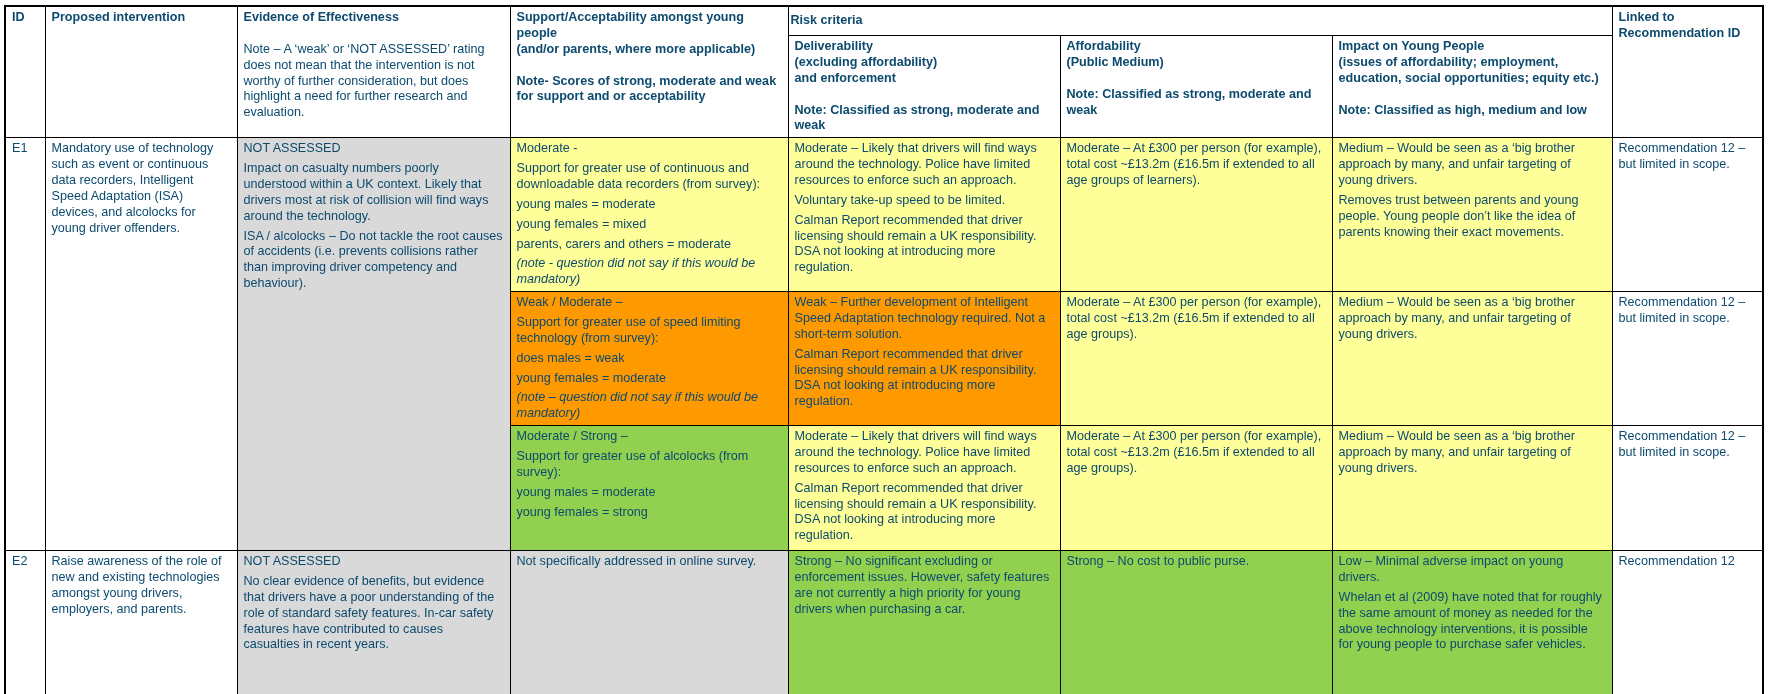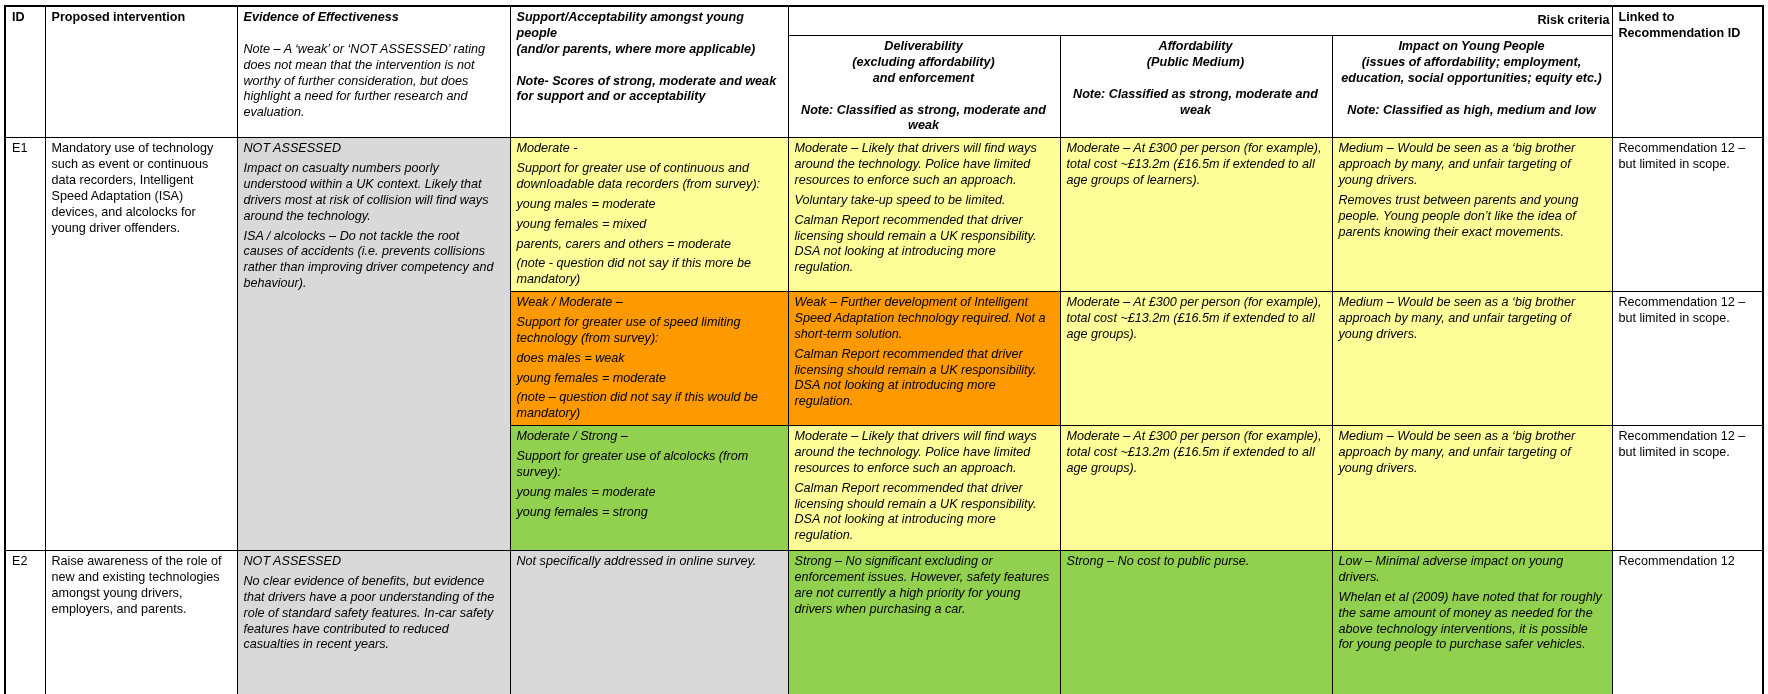--- a/index.html
+++ b/index.html
@@ -25,31 +25,31 @@
   col.c-afford   { width: 272px; }
   col.c-impact   { width: 280px; }
   col.c-linked   { width: 151px; }
   th, td {
     border: 1px solid #000;
     vertical-align: top;
     text-align: left;
     padding: 3px 7px 3px 6px;
     font-size: 12.6px;
     line-height: 1.26;
-    color: #000000;
+    color: #0c4a6e;
     overflow: hidden;
   }
   th { font-weight: bold; }
-  tr.hrow1 th.risk { text-align: right; height: 24px; vertical-align: middle; padding: 2px; }
-  tr.hrow2 th { height: 84px; text-align: center; }
+  tr.hrow1 th.risk { text-align: left; height: 24px; vertical-align: middle; padding: 2px; }
+  tr.hrow2 th { height: 84px; }
   tr.r1 { height: 147px; }
   tr.r2 { height: 110px; }
   tr.r3 { height: 125px; margin-left: 8px; }
   tr.r4 { height: 184px; }
-  td p, th p, th div { margin: 0 0 4px 0; font-style: italic; }
+  td p, th p, th div { margin: 0 0 4px 0; }
   td p:last-child, th div:last-child { margin-bottom: 0; }
   .tight { margin-bottom: 0 !important; }
   .note-gap { margin-top: 16px; }
   .fw-normal { font-weight: normal; }
   .italic { font-style: italic; }
 </style>
 </head>
 <body>
 
 <table>
@@ -106,21 +106,21 @@
           <p>NOT ASSESSED</p>
           <p>Impact on casualty numbers poorly understood within a UK context.  Likely that drivers most at risk of collision will find ways around the technology.</p>
           <p>ISA / alcolocks – Do not tackle the root causes of accidents (i.e. prevents collisions rather than improving driver competency and behaviour).</p>
         </td>
       <td style="background-color: rgb(255, 255, 153); margin-top: 10px;">
           <p>Moderate -</p>
           <p>Support for greater use of continuous and downloadable data recorders (from survey):</p>
           <p>young males = moderate</p>
           <p>young females = mixed</p>
           <p>parents, carers and others = moderate</p>
-          <p class="italic">(note - question did not say if this more be mandatory)</p>
+          <p class="italic">(note - question did not say if this would be mandatory)</p>
         </td>
       <td style="background-color: rgb(255, 255, 153);">
           <p>Moderate – Likely that drivers will find ways around the technology.  Police have limited resources to enforce such an approach.</p>
           <p>Voluntary take-up speed to be limited.</p>
           <p>Calman Report recommended that driver licensing should remain a UK responsibility.  DSA not looking at introducing more regulation.</p>
         </td>
       <td style="background-color: rgb(255, 255, 153);">
           <p>Moderate – At £300 per person (for example), total cost ~£13.2m (£16.5m if extended to all age groups of learners).</p>
         </td>
       <td style="background-color: rgb(255, 255, 153);">
@@ -169,21 +169,21 @@
           <p>Medium – Would be seen as a ‘big brother approach by many, and unfair targeting of young drivers.</p>
         </td>
       <td>Recommendation 12 – but limited in scope.</td>
     </tr>
 
     <tr class="r4">
       <td>E2</td>
       <td>Raise awareness of the role of new and existing technologies amongst young drivers, employers, and parents.</td>
       <td style="background-color: rgb(217, 217, 217);">
           <p>NOT ASSESSED</p>
-          <p>No clear evidence of benefits, but evidence that drivers have a poor understanding of the role of standard safety features.  In-car safety features have contributed to reduced casualties in recent years.</p>
+          <p>No clear evidence of benefits, but evidence that drivers have a poor understanding of the role of standard safety features.  In-car safety features have contributed to causes casualties in recent years.</p>
         </td>
       <td style="background-color: rgb(217, 217, 217);">
           <p>Not specifically addressed in online survey.</p>
         </td>
       <td style="background-color: rgb(146, 208, 80);">
           <p>Strong – No significant excluding or enforcement issues.  However, safety features are not currently a high priority for young drivers when purchasing a car.</p>
         </td>
       <td style="background-color: rgb(146, 208, 80);">
           <p>Strong – No cost to public purse.</p>
         </td>

